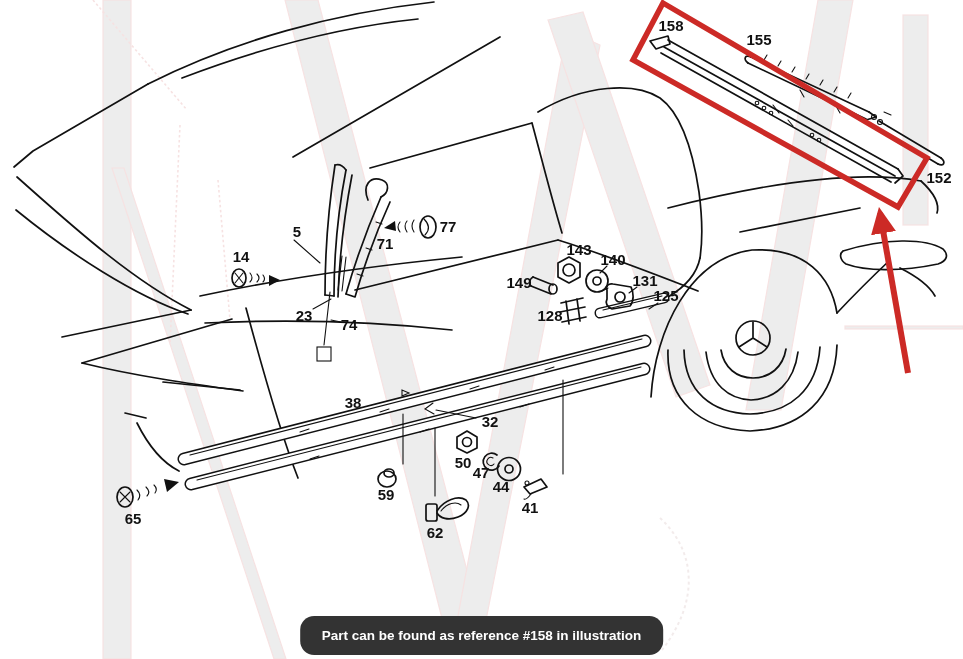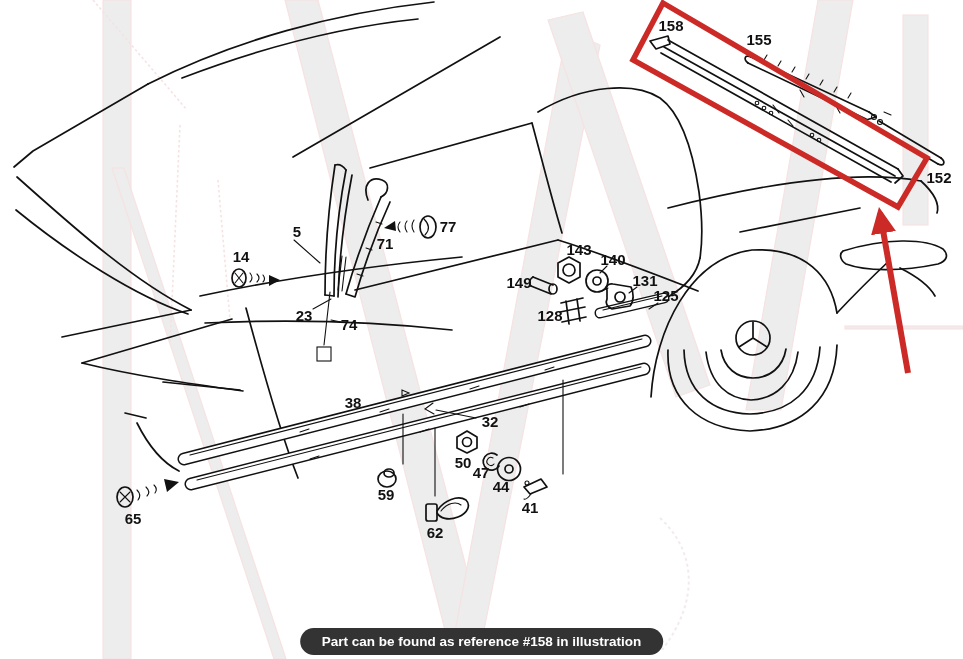--- a/index.html
+++ b/index.html
@@ -18,21 +18,21 @@
   .wm-shape{fill:var(--wm,#dcdcdc);stroke:var(--wma,#eec6c6);stroke-width:1.2;}
   .wm-line{stroke:var(--wma,#eec6c6);stroke-width:1.6;fill:none;stroke-dasharray:2.5 2.5;}
   .wm-arc{stroke:#e6d8d8;stroke-width:2;fill:none;stroke-dasharray:3 3;}
   .lbl{font-family:"Liberation Sans","DejaVu Sans",sans-serif;font-weight:bold;font-size:15px;
        fill:var(--line,#111);}
   .hl{stroke:var(--hl,#cc2a26);fill:none;}
   
   .tooltip{position:absolute;left:50%;bottom:4px;transform:translateX(-50%);
            background:var(--tt-bg,#333);color:var(--tt-fg,#fff);
            font-weight:bold;font-size:13.5px;line-height:1;white-space:nowrap;
-           padding:7px 22px;border-radius:14px;}
+           padding:13px 22px;border-radius:14px;}
 </style>
 </head>
 <body>
 
 <div class="stage">
 <svg width="963" height="659" viewBox="0 0 963 659">
   <defs>
     <marker id="arrhead" markerUnits="strokeWidth" markerWidth="4.6" markerHeight="4.2" refX="3.4" refY="2.1" orient="auto">
       <path id="arrhead-path" d="M0,0 L4.4,2.1 L0,4.2 Z" fill="#cc2a26"></path>
     </marker>

